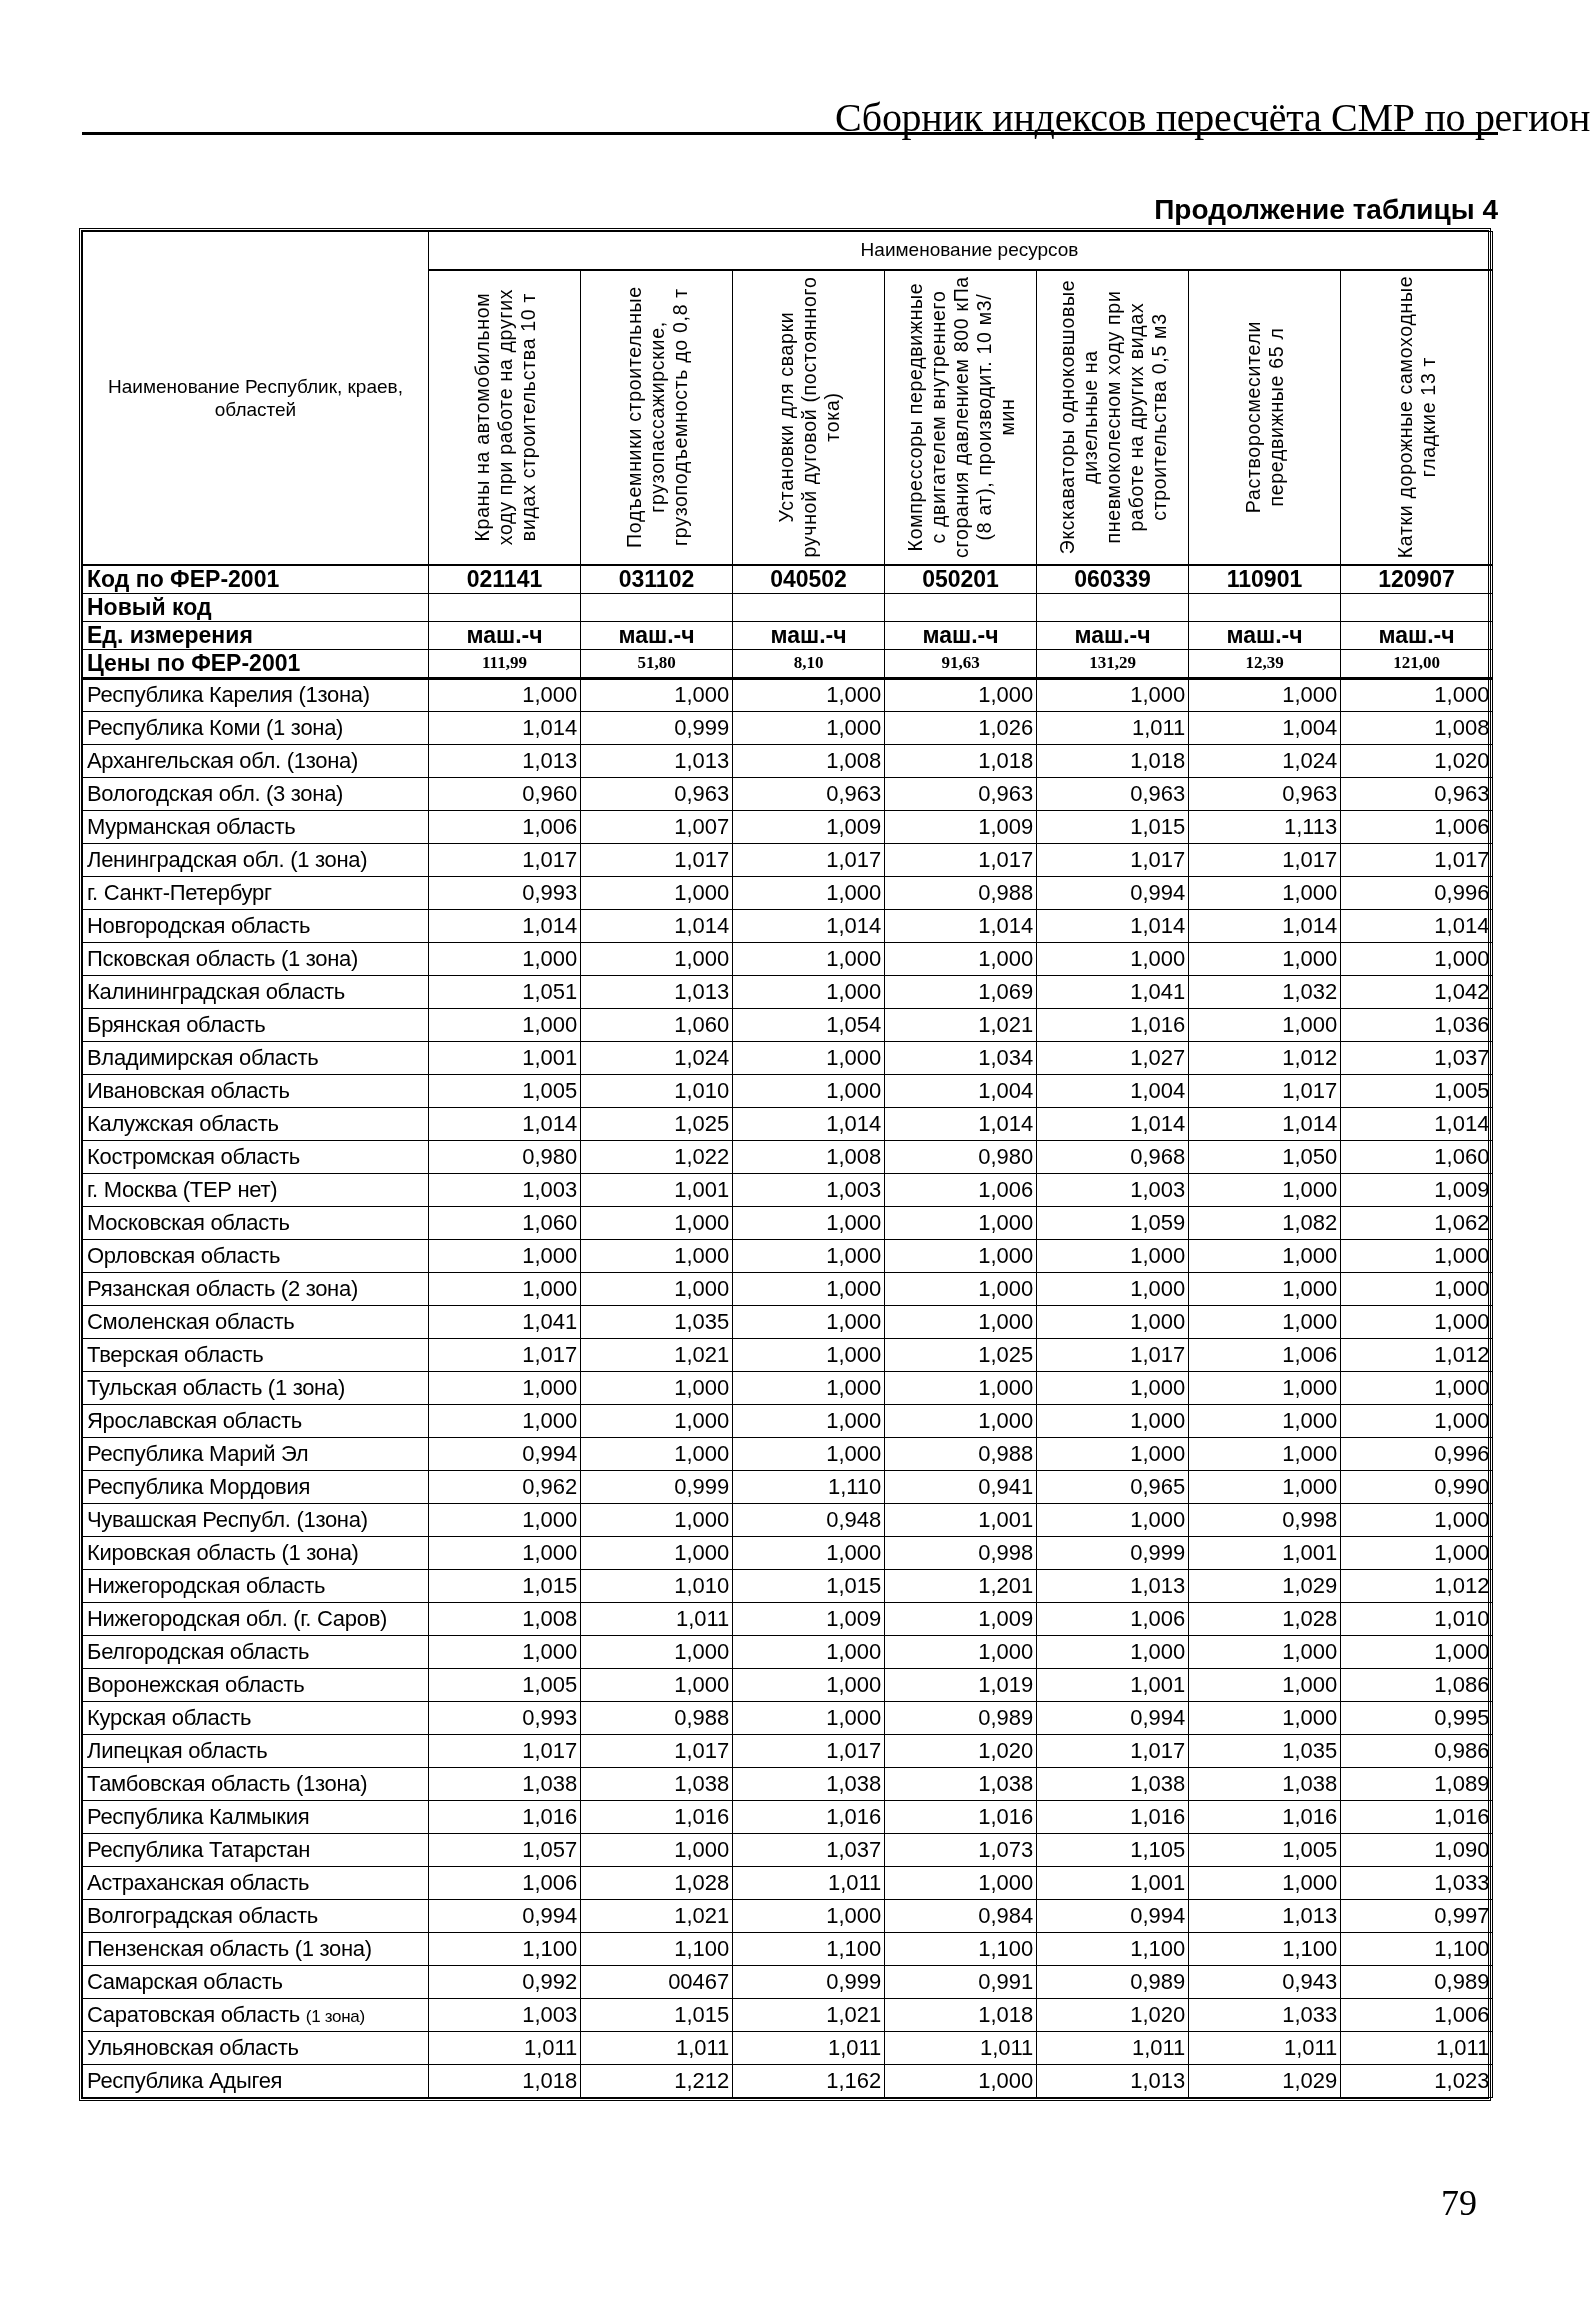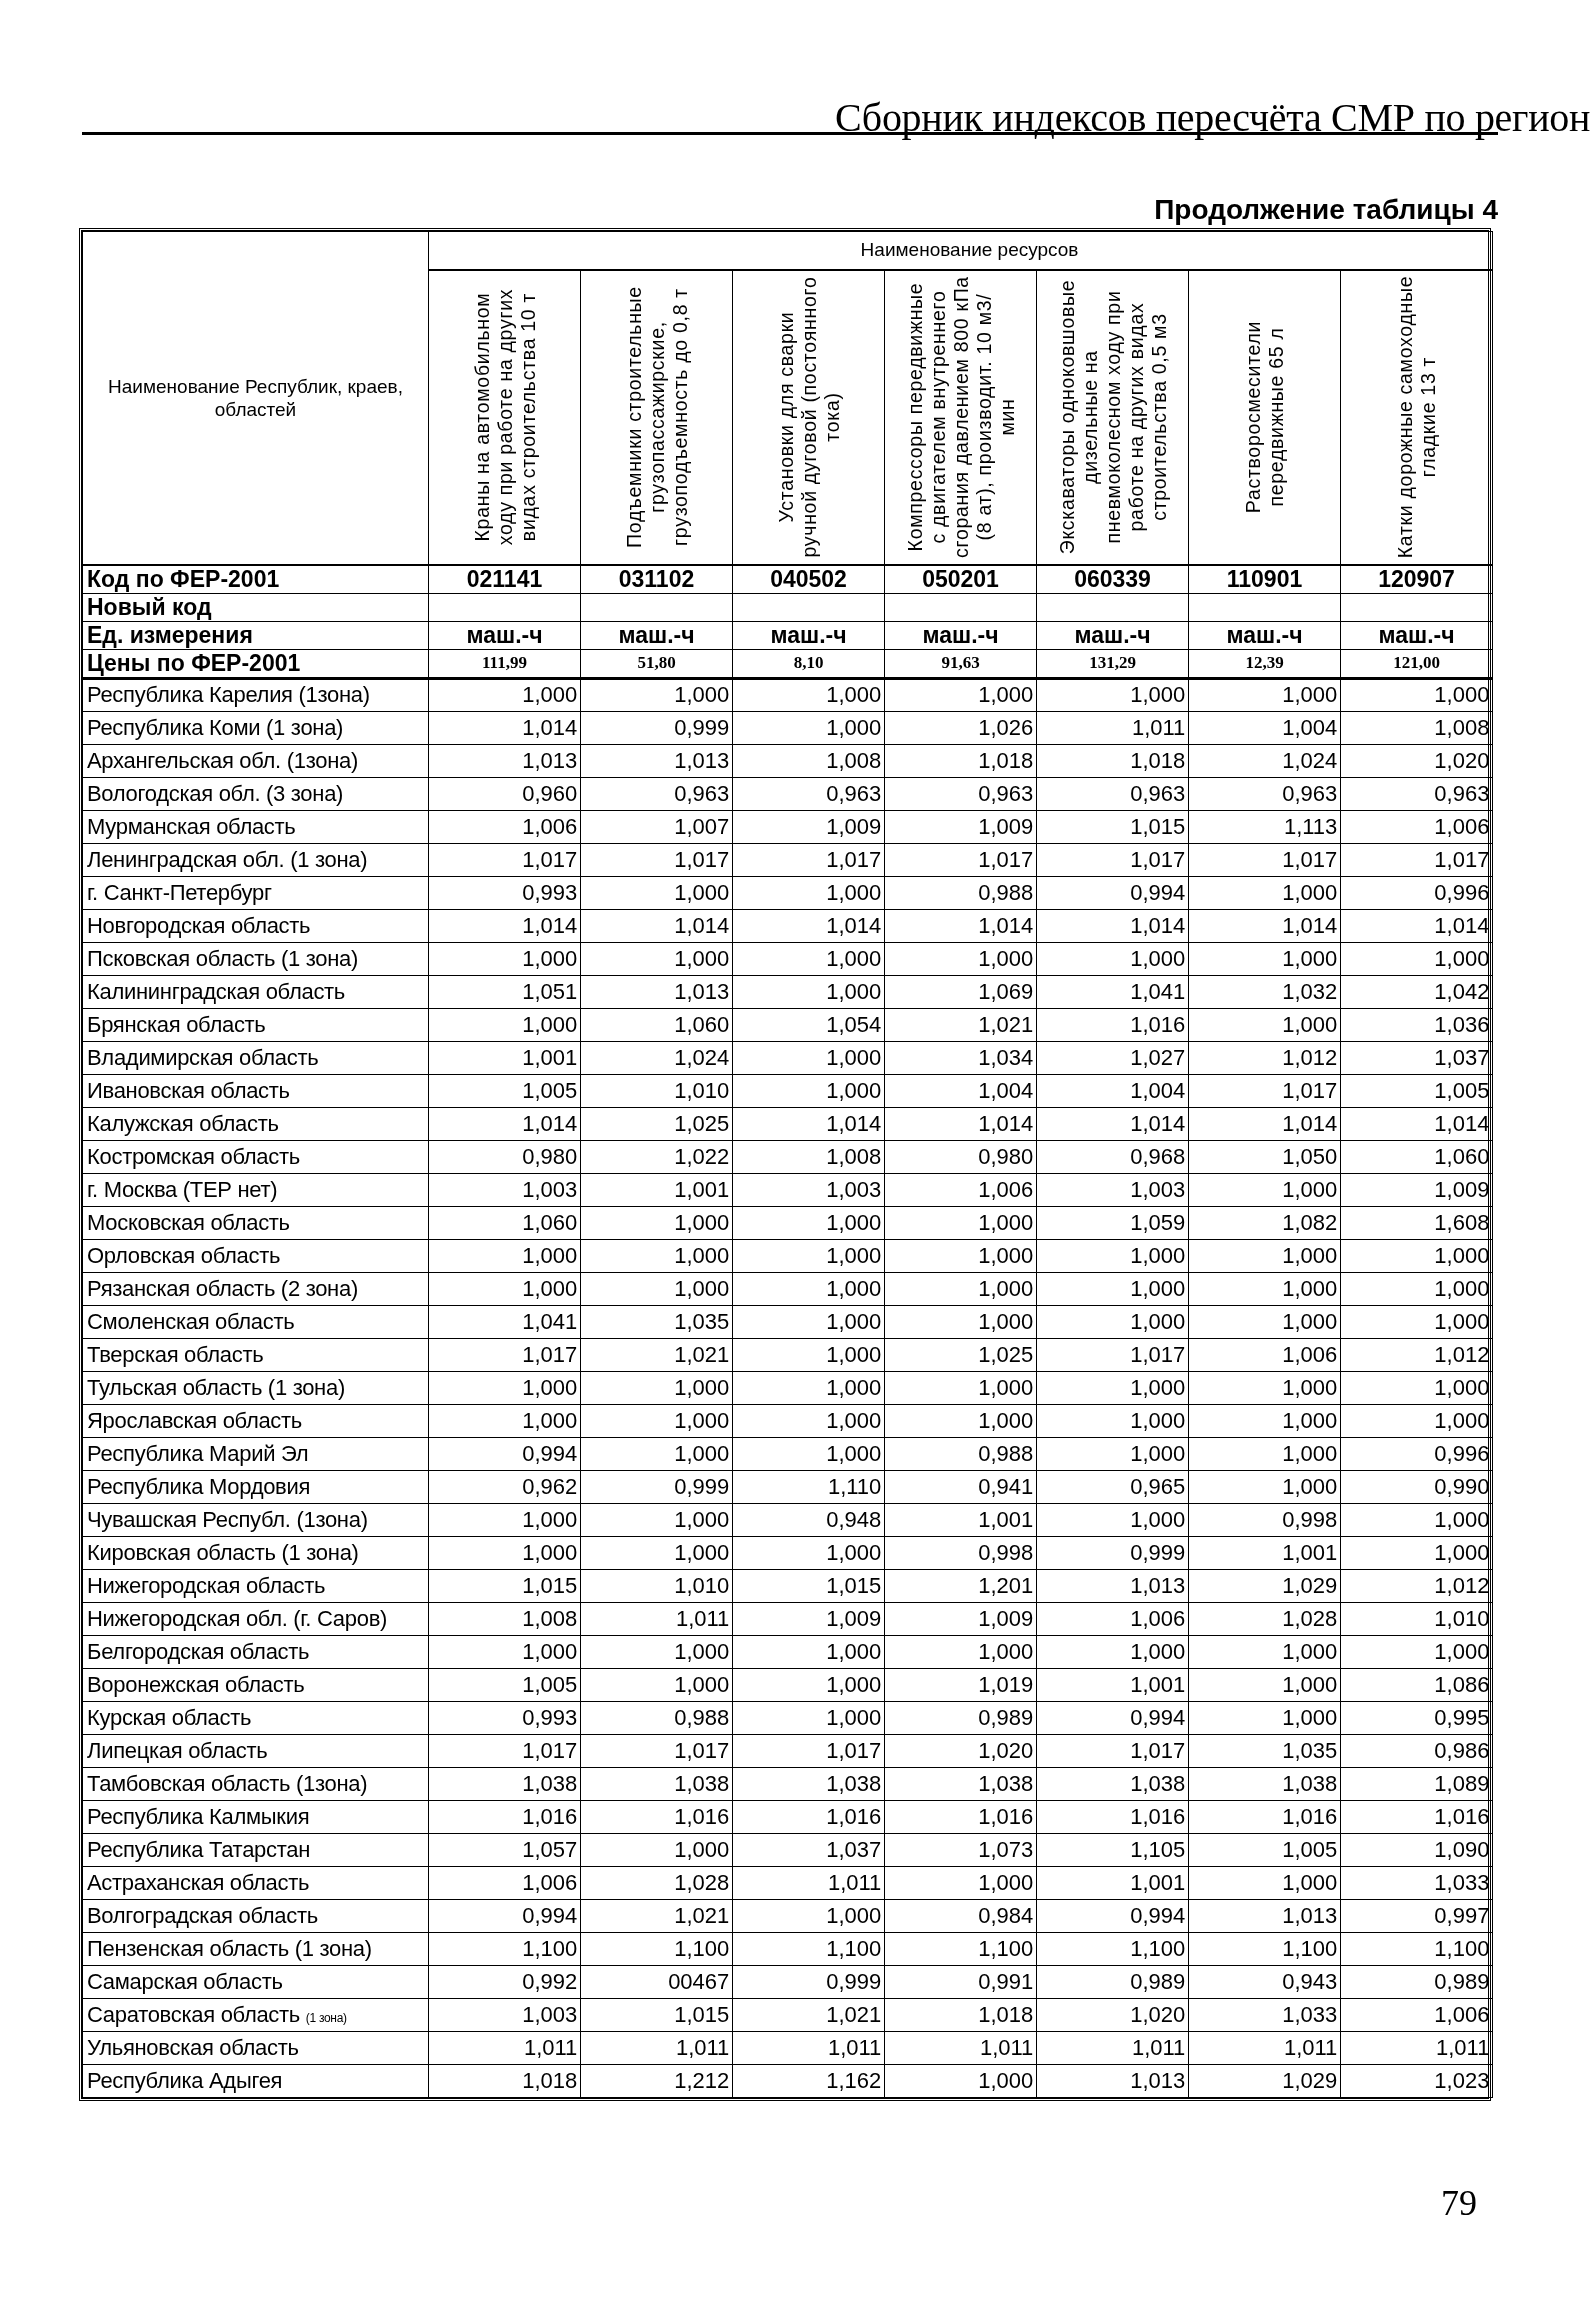--- a/index.html
+++ b/index.html
@@ -18,21 +18,21 @@
   .vert { position: absolute; left: 50%; top: 50%; transform: translate(-50%, -50%) rotate(-90deg); width: 283px; text-align: center; font-size: 19.5px; line-height: 23px; letter-spacing: 0.7px; }
   .meta-row td { height: 25px; font-weight: bold; font-size: 23px; }
   .meta-row td.lbl { text-align: left; }
   .meta-row td.v { text-align: center; }
   .meta-row.price td.v { font-family: "Liberation Serif", serif; font-size: 17px; }
   .meta-row.first td { border-top: 2.7px solid #000; }
   .data-row td { height: 33px; font-size: 22px; }
   .data-row td.lbl { text-align: left; white-space: nowrap; overflow: hidden; letter-spacing: -0.3px; }
   .data-row td.v { text-align: right; padding-right: 2.7px; }
   .data-row.first td { border-top: 3.4px solid #000; }
-  .small { font-size: 12px; }
+  .small { font-size: 17px; }
   .page-num { position: absolute; left: 1441px; top: 2182px; font-family: "Liberation Serif", serif; font-size: 36px; }
 </style>
 </head>
 <body>
 
 <div class="running-head">Сборник индексов пересчёта СМР  по регионам РФ</div>
 <div class="head-rule"></div>
 <div class="cont-title">Продолжение таблицы 4</div>
 
 <div class="table-wrap">
@@ -278,21 +278,21 @@
           <td class="v">1,009</td>
         </tr>
         <tr class="data-row">
           <td class="lbl"><span>Московская  область</span></td>
           <td class="v">1,060</td>
           <td class="v">1,000</td>
           <td class="v">1,000</td>
           <td class="v">1,000</td>
           <td class="v">1,059</td>
           <td class="v">1,082</td>
-          <td class="v">1,608</td>
+          <td class="v">1,062</td>
         </tr>
         <tr class="data-row">
           <td class="lbl"><span>Орловская область</span></td>
           <td class="v">1,000</td>
           <td class="v">1,000</td>
           <td class="v">1,000</td>
           <td class="v">1,000</td>
           <td class="v">1,000</td>
           <td class="v">1,000</td>
           <td class="v">1,000</td>

